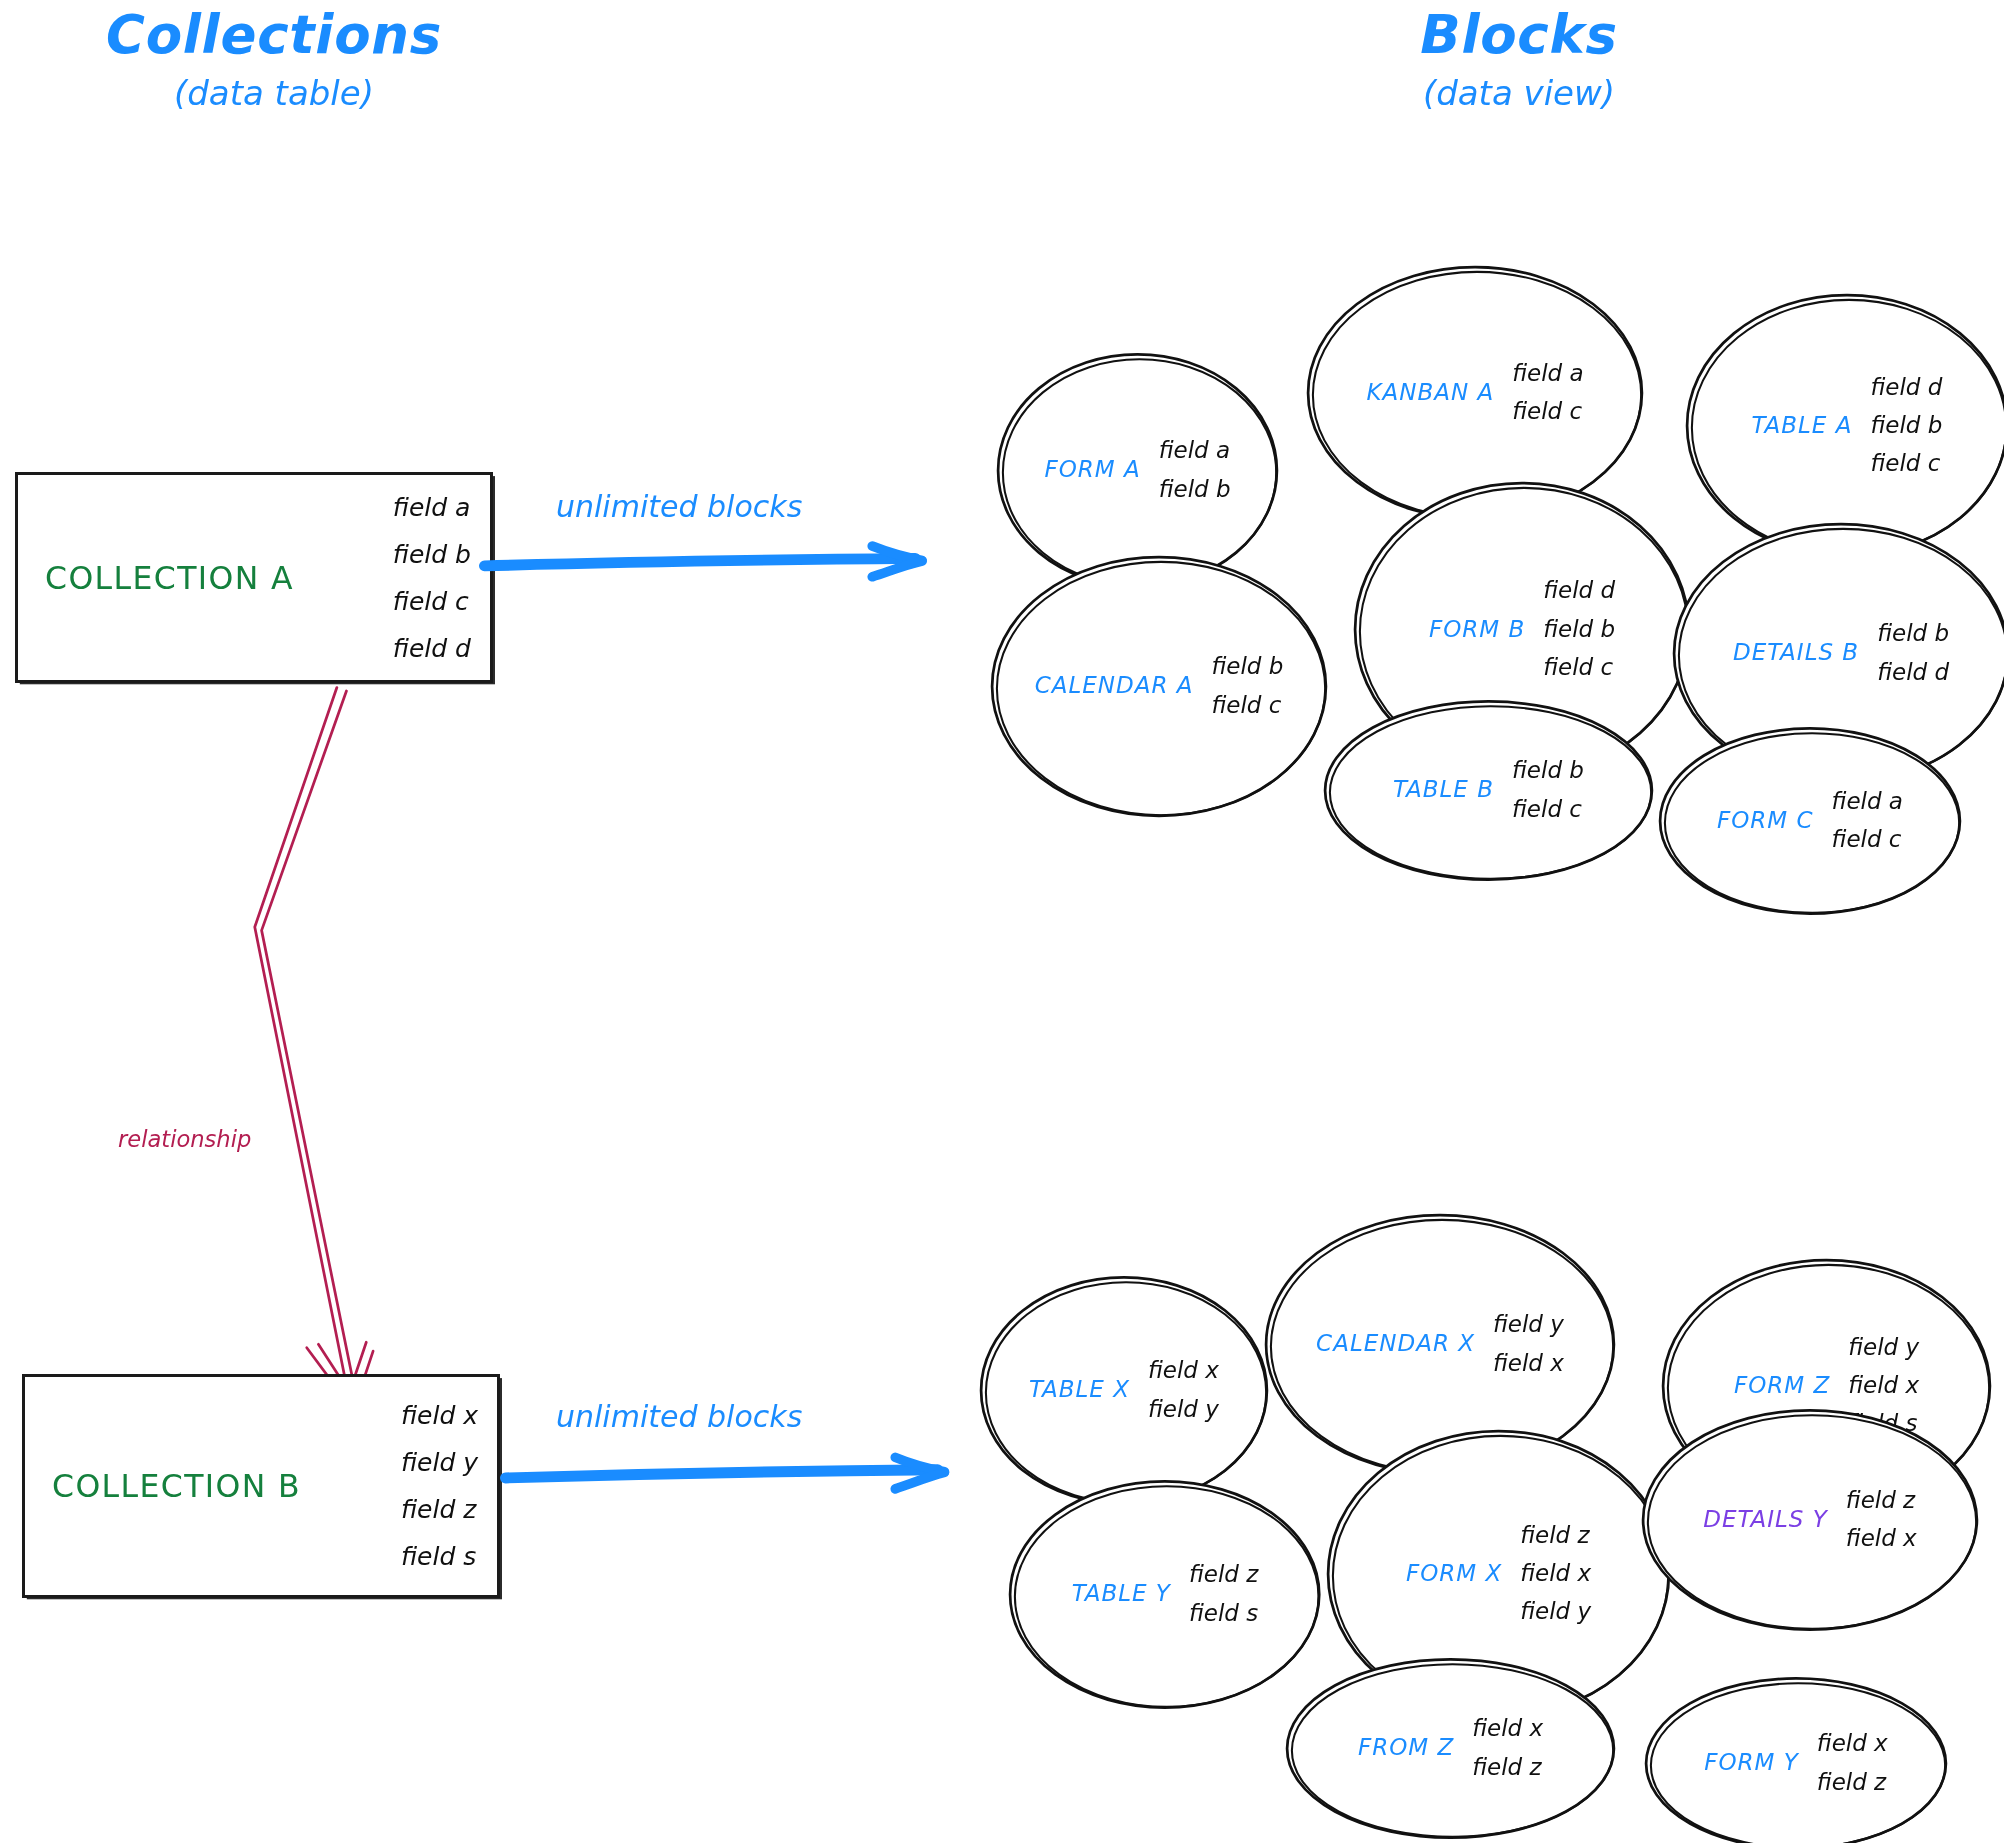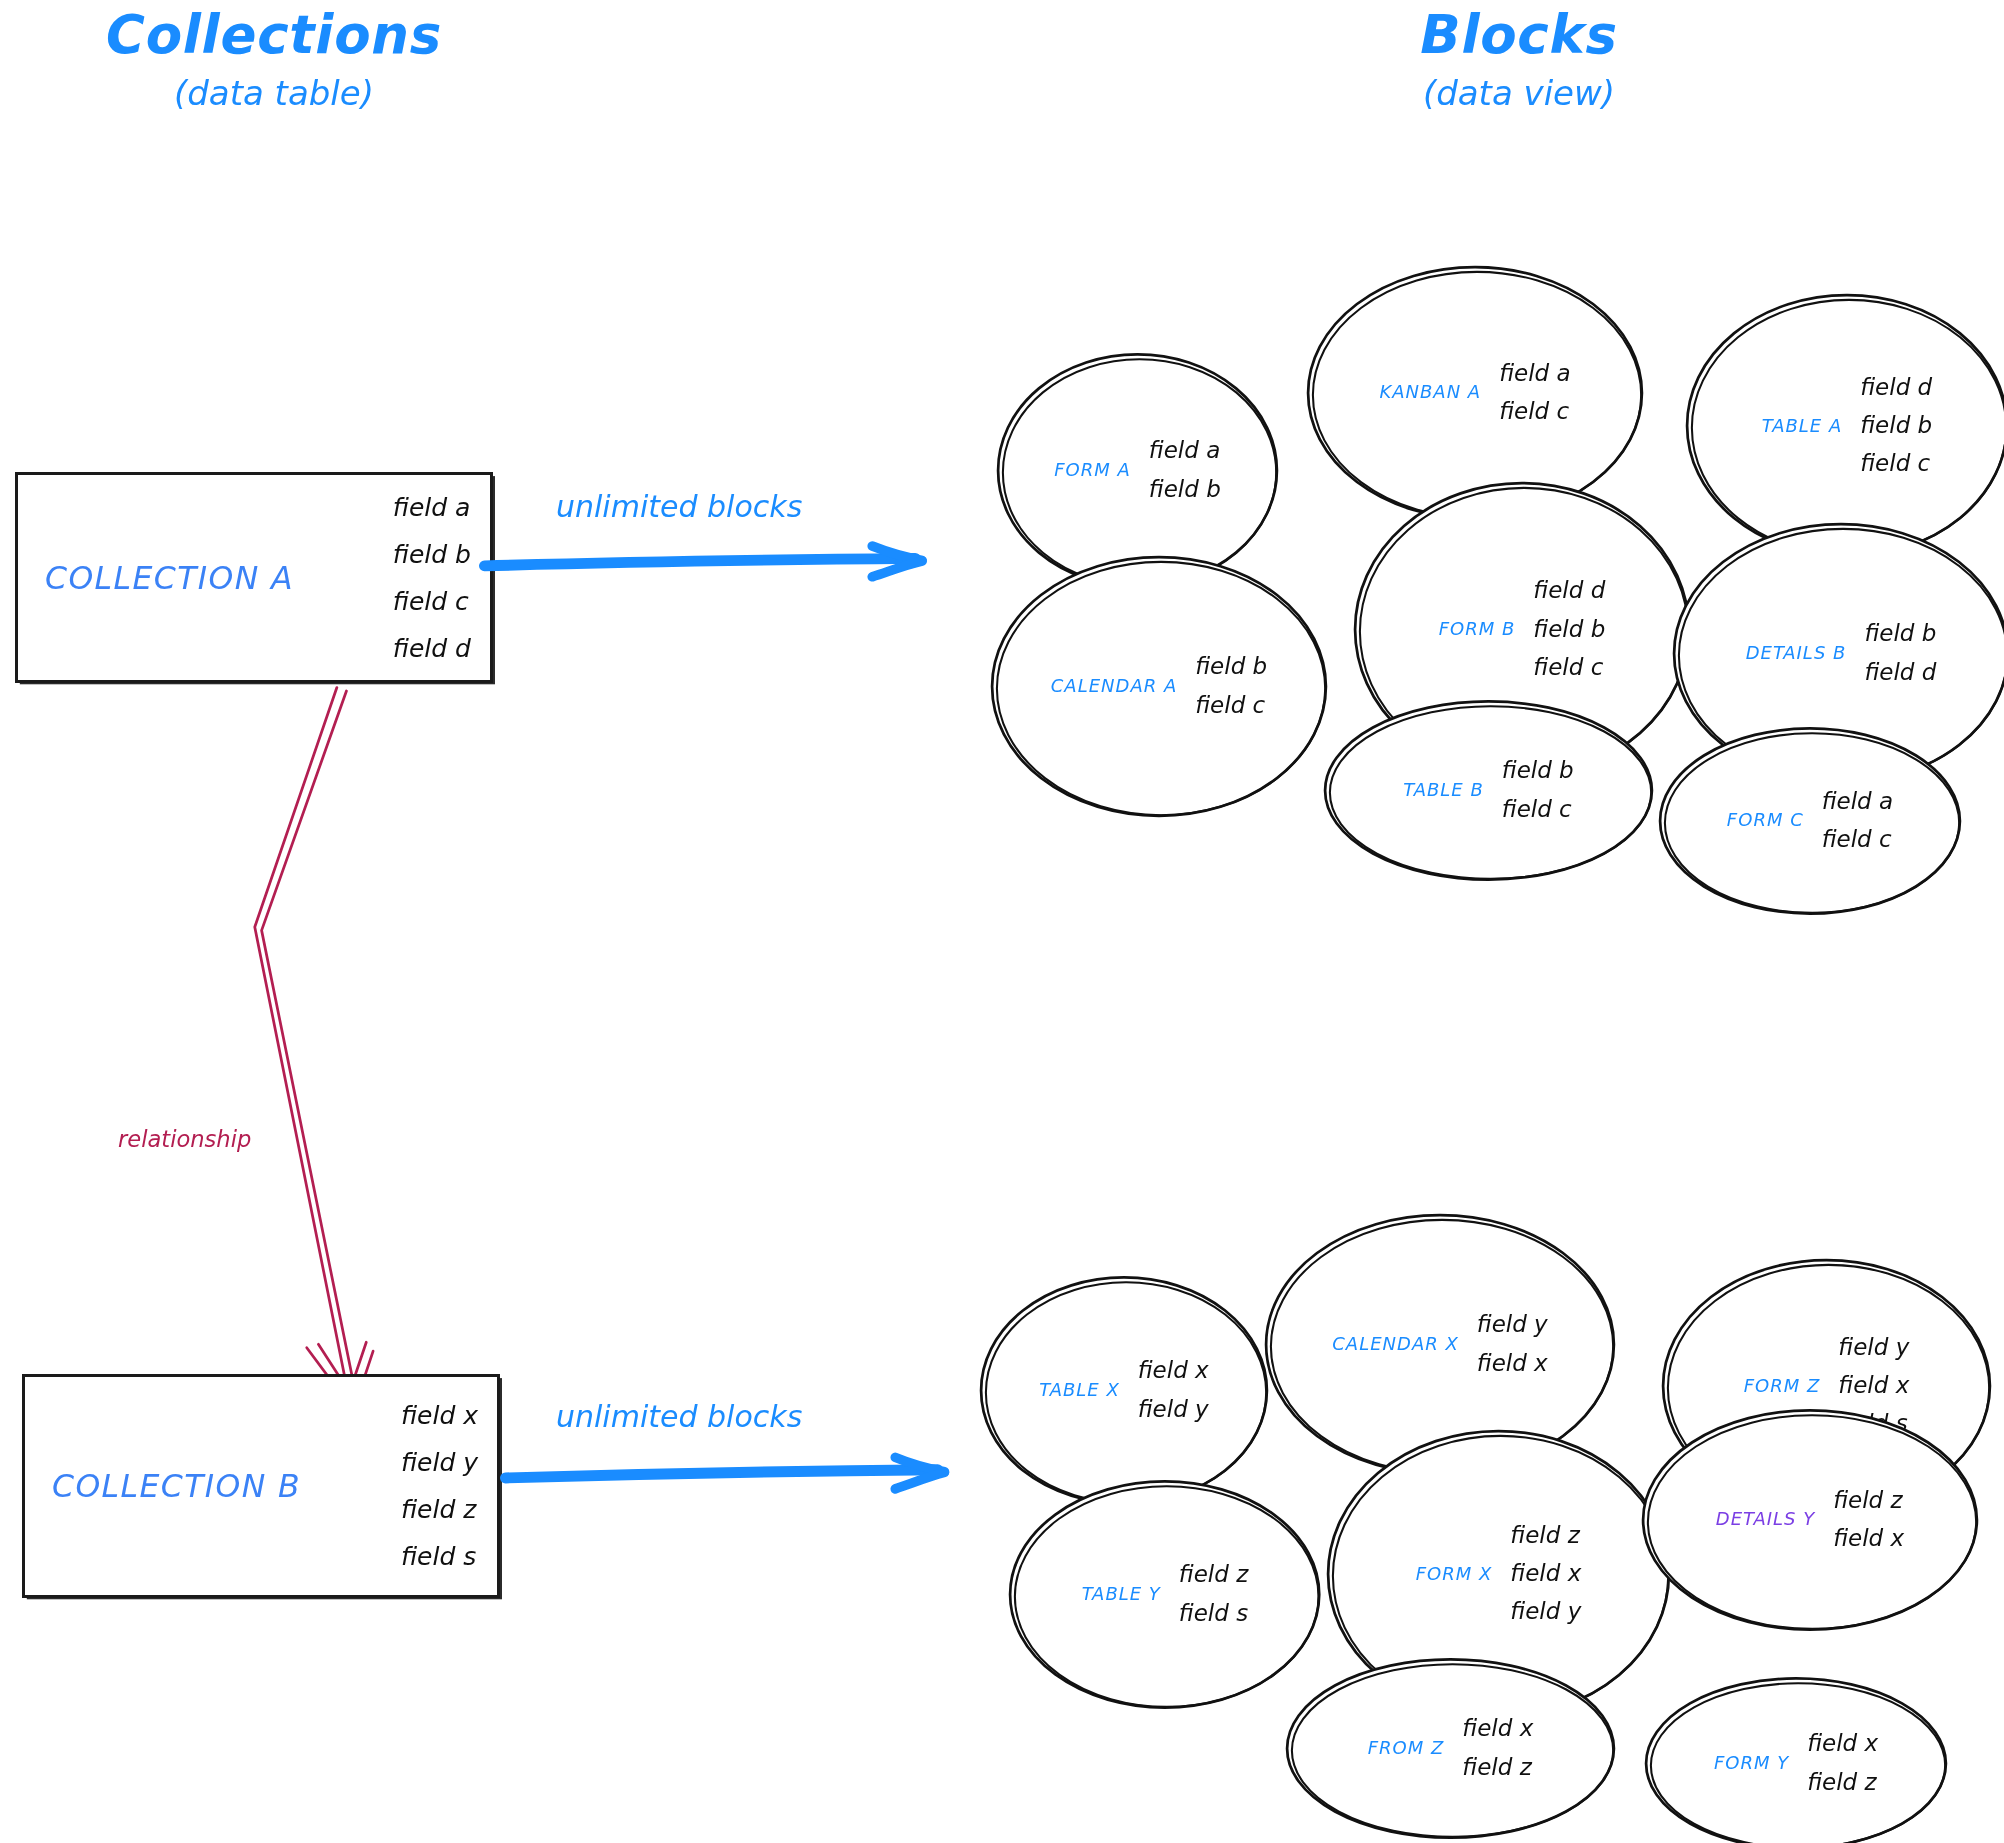--- a/index.html
+++ b/index.html
@@ -44,23 +44,22 @@
     position: absolute;
     border: 3.4px solid #1a1a1a;
     background: #ffffff;
     box-shadow: 3.4px 2.7px 0 -1.4px #2b2b2b;
   }
   .collection .coll-name {
     position: absolute;
     left: 27px;
     top: 50%;
     transform: translateY(-50%);
-    color: #3b82f6;
+    color: #15803d;
     font-size: 31.5px;
-    font-style: italic;
     letter-spacing: 1.4px;
     white-space: nowrap;
   }
   .collection .coll-fields {
     position: absolute;
     right: 19px;
     top: 50%;
     transform: translateY(-50%);
     display: flex;
     flex-direction: column;
@@ -110,21 +109,21 @@
     position: relative;
     display: flex;
     flex-direction: row;
     align-items: center;
     justify-content: center;
     gap: 18px;
     transform: translateY(-1.4px);
   }
   .block .block-label {
     color: #1a8cff;
-    font-size: 18px;
+    font-size: 23px;
     font-style: italic;
     letter-spacing: 1px;
     white-space: nowrap;
   }
   .block.purple .block-label { color: #7b3fe4; }
   .block .block-fields {
     display: flex;
     flex-direction: column;
     align-items: flex-start;
     gap: 12.3px;

